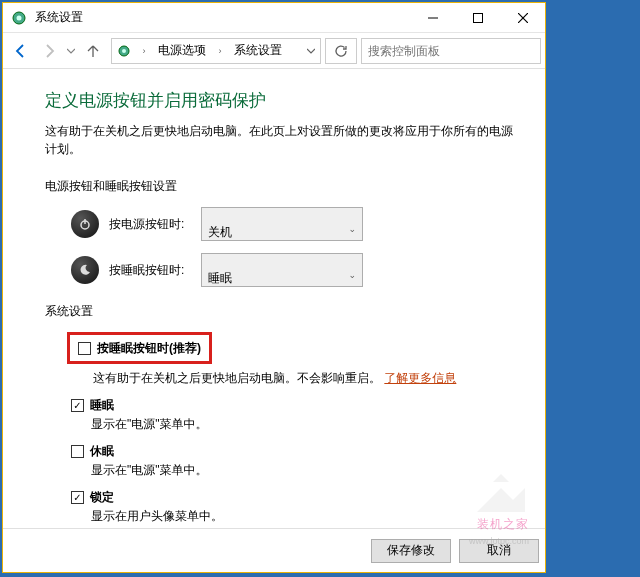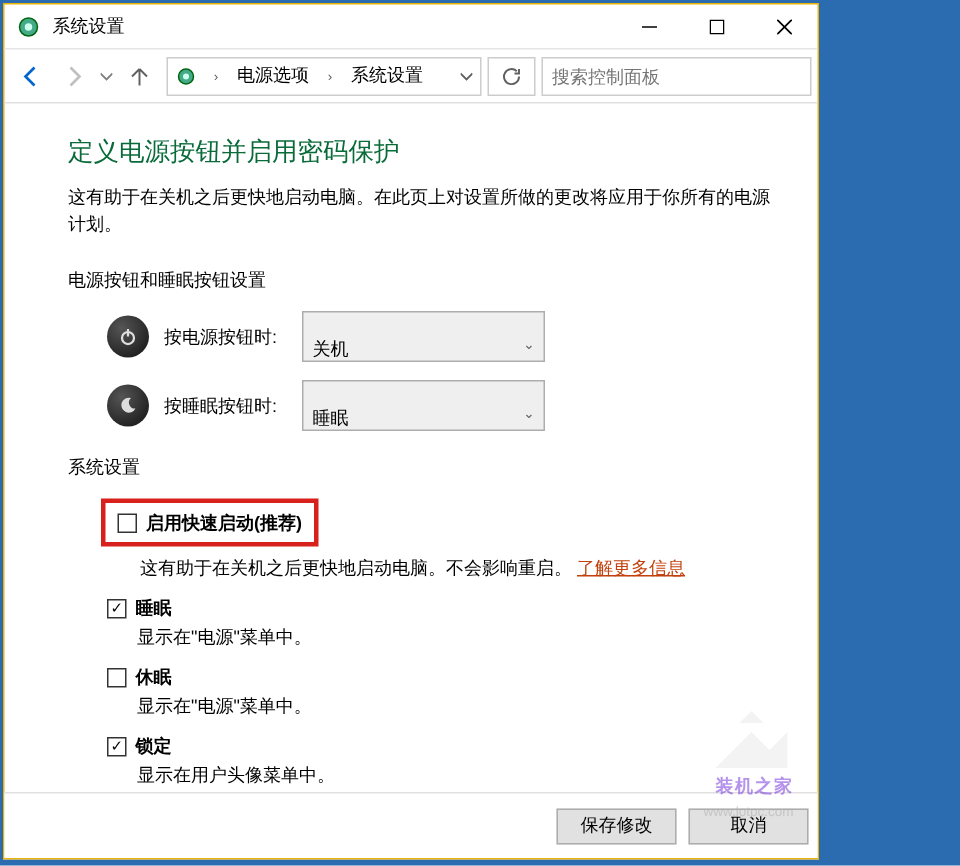--- a/index.html
+++ b/index.html
@@ -37,21 +37,21 @@
   .cb-label { font-weight: bold; }
   .cb-desc { margin-left: 20px; color: #000; margin-top:1px; }
   .link { color: #c2410c; text-decoration: underline; cursor: pointer; }
   .highlight-box { border: 3px solid #d8201c; padding: 5px 8px 4px 8px; display: inline-block; margin: 0 0 6px 22px; }
   .highlight-box .cb-row { margin-bottom: 0; }
   .fast-desc { margin-left: 48px; margin-bottom: 10px; }
   .footer { height: 44px; border-top: 1px solid #e0e0e0; display: flex; align-items: center; justify-content: flex-end; padding: 0 6px; gap: 8px; background:#fff; }
   .btn { min-width: 80px; height: 24px; border: 1px solid #adadad; background: #e1e1e1; display:flex; align-items:center; justify-content:center; padding:0 14px; font-size:12px; }
   .watermark { position: absolute; right: 16px; bottom: 56px; opacity: 0.18; pointer-events:none; }
   .watermark svg { display:block; }
-  .wm-text { position:absolute; right:16px; bottom:39px; font-size:12px; color:#6d28d9; opacity:0.5; pointer-events:none; letter-spacing:1px;font-weight:bold; }
+  .wm-text { position:absolute; right:16px; bottom:39px; font-size:12px; color:#ec4899; opacity:0.5; pointer-events:none; letter-spacing:1px; }
   .wm-url  { position:absolute; right:16px; bottom:26px; font-size:9px; color:#aaa; opacity:0.5; pointer-events:none; }
 </style>
 </head>
 <body>
 
 <div class="window">
   <div class="titlebar">
     <div class="appicon">
       <svg width="16" height="16" viewBox="0 0 16 16">
           <circle cx="8" cy="8" r="6" fill="#4a8" stroke="#061" stroke-width="1"></circle>
@@ -154,21 +154,21 @@
         <span>睡眠</span>
         <span class="dd-arrow">⌄</span>
       </div>
     </div>
 
     <div class="section-title">系统设置</div>
 
     <div class="highlight-box">
       <div class="cb-row">
         <div class="cb"></div>
-        <span class="cb-label">启用快速启动(推荐)</span>
+        <span class="cb-label">按睡眠按钮时(推荐)</span>
       </div>
     </div>
     <div class="fast-desc">
       <span>这有助于在关机之后更快地启动电脑。不会影响重启。</span>
       <span class="link">了解更多信息</span>
     </div>
 
     <div class="checkbox-group">
       <div class="cb-row">
         <div class="cb checked"></div>

